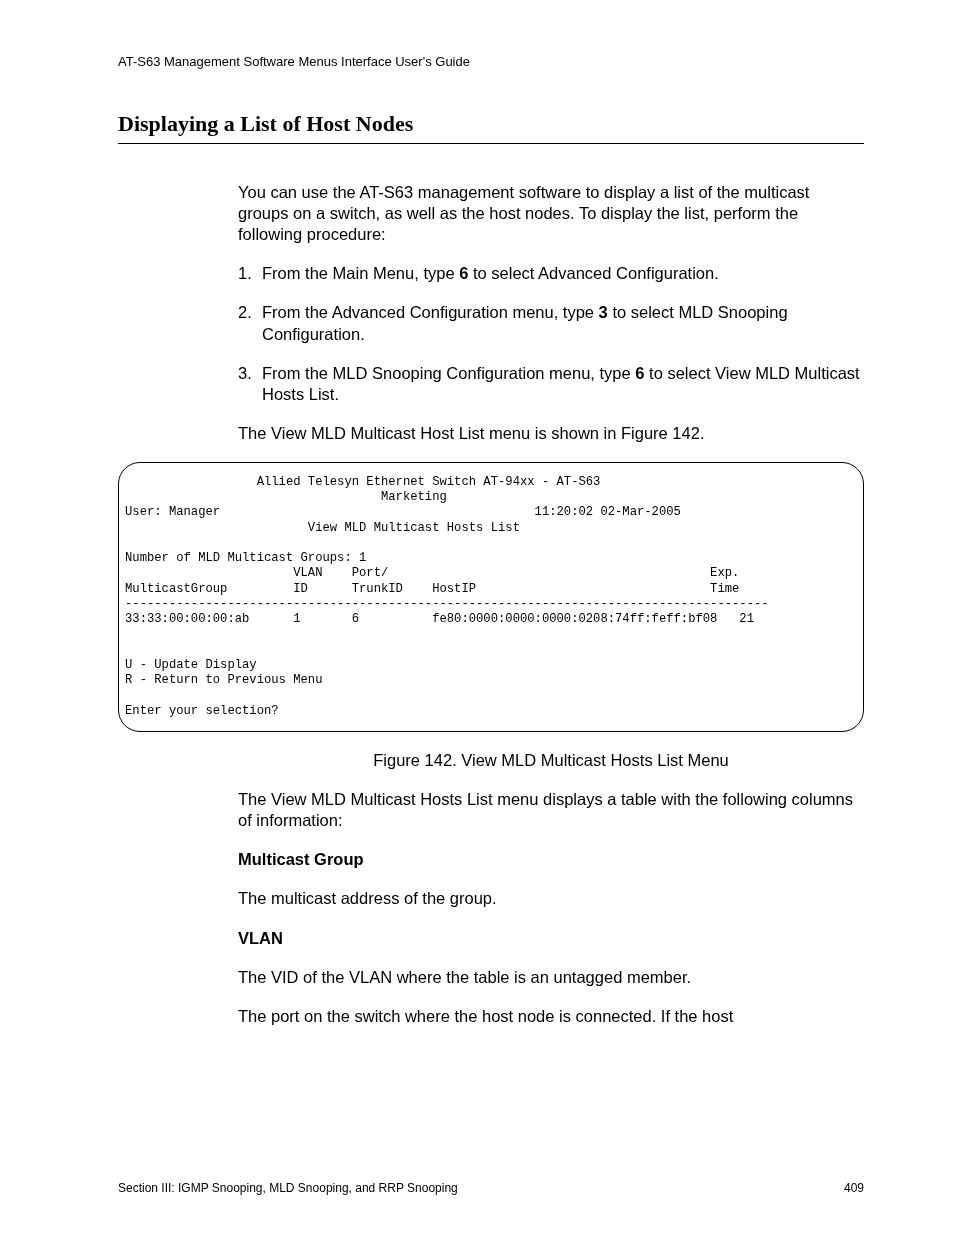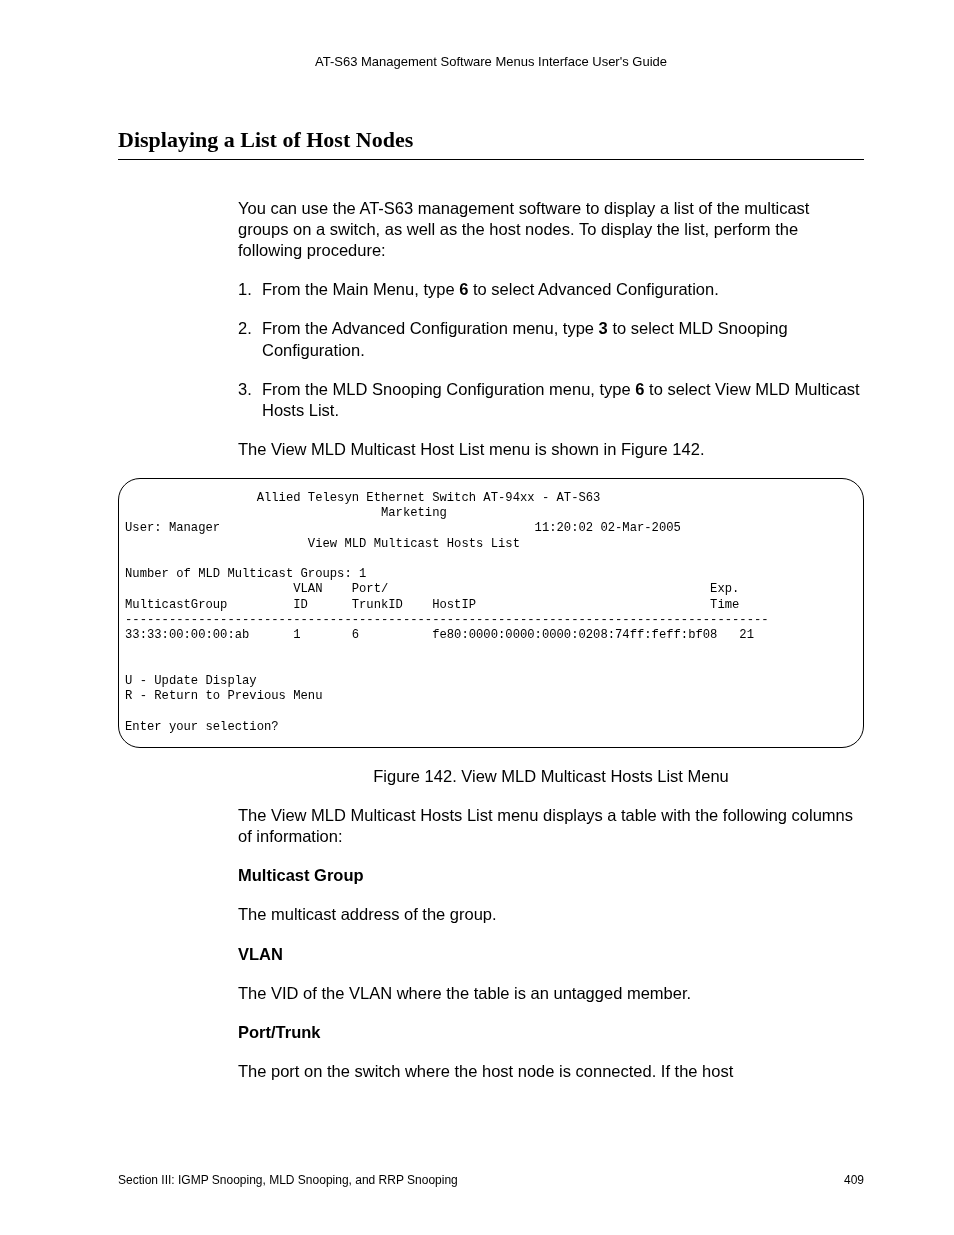--- a/index.html
+++ b/index.html
@@ -11,23 +11,23 @@
     background: #fff;
   }
   .page {
     width: 954px;
     height: 1235px;
     position: relative;
     box-sizing: border-box;
     padding: 54px 90px 40px 118px;
   }
   .header-line {
-    text-align: center;
+    text-align: left;
     font-size: 13px;
-    margin-bottom: 58px;
+    margin-bottom: 42px;
   }
   .section-title {
     font-family: "Times New Roman", Times, serif;
     font-size: 22px;
     font-weight: bold;
     margin: 0 0 6px 0;
   }
   .rule {
     border: none;
     border-top: 1px solid #000;
@@ -76,21 +76,21 @@
   }
   .defterm {
     font-weight: bold;
     margin: 8px 0 0 0;
   }
   .defdesc {
     margin: 0 0 10px 0;
   }
   .footer {
     position: absolute;
-    bottom: 48px;
+    bottom: 40px;
     left: 118px;
     right: 90px;
     font-size: 12px;
     display: flex;
     justify-content: space-between;
   }
 </style>
 </head>
 <body>
 
@@ -149,21 +149,20 @@
   <div class="body-col">
     <p class="fig-caption">Figure 142. View MLD Multicast Hosts List Menu</p>
     <p>The View MLD Multicast Hosts List menu displays a table with the following columns of information:</p>
 
     <p class="defterm">Multicast Group</p>
     <p class="defdesc">The multicast address of the group.</p>
 
     <p class="defterm">VLAN</p>
     <p class="defdesc">The VID of the VLAN where the table is an untagged member.</p>
 
-    <p class="defterm">Port/Trunk</p>
     <p class="defdesc">The port on the switch where the host node is connected. If the host</p>
   </div>
 
   <div class="footer">
     <span>Section III: IGMP Snooping, MLD Snooping, and RRP Snooping</span>
     <span>409</span>
   </div>
 
 </div>
 

